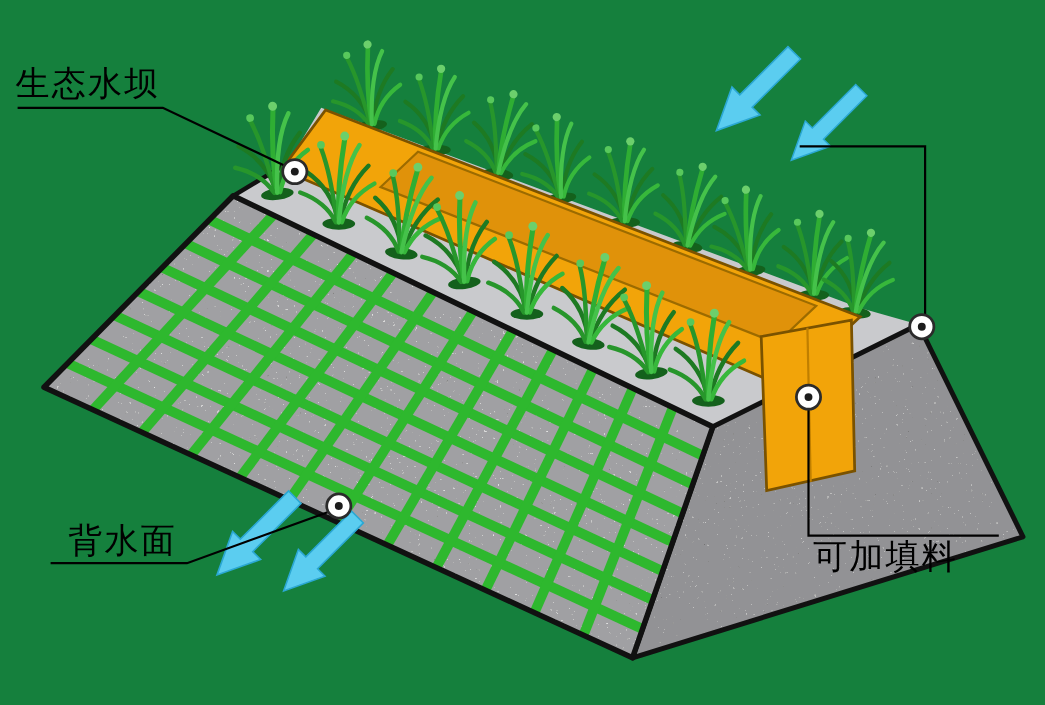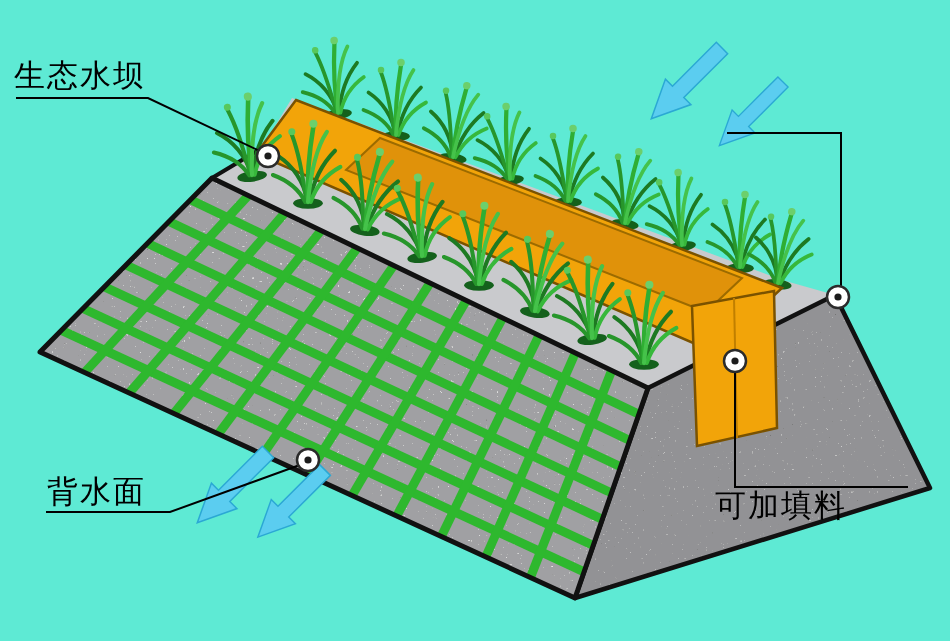--- a/index.html
+++ b/index.html
@@ -1,16 +1,16 @@
 <!DOCTYPE html>
 <html style="--orange: #f2a409; --orange-dark: #e0920a; --cyan: #5bcdf0;"><head>
 <meta charset="utf-8">
 <style>
   html,body{margin:0;padding:0;background:#fff;}
-  .stage{position:relative;width:950px;height:641px;background:#5eead4;overflow:hidden;
+  .stage{position:relative;width:950px;height:641px;background:#15803d;overflow:hidden;
          font-family:"Liberation Sans",sans-serif;}
   .stage > svg{position:absolute;left:0;top:0;display:block;}
   :root{
     --orange:#f2a409; --orange-dark:#e0920a; --cyan:#5bcdf0; --outline:#111111;
   }
   .orangeFill{fill:var(--orange);stroke:#7a5200;stroke-width:2.5;}
   .orangeInner{fill:var(--orange-dark);stroke:#9c6b00;stroke-width:2;}
   .cyan{fill:var(--cyan);stroke:#2ba8d4;stroke-width:1.5;}
   .lbl{position:absolute;color:#000;font-size:31px;font-weight:500;letter-spacing:2px;
        white-space:nowrap;line-height:1.05;}
@@ -152,16 +152,16 @@
           <circle r="3.6" fill="#1c1c1c"></circle>
     </g>
     <g transform="translate(735,361)">
       <circle r="11" fill="#fff" stroke="#2b2b2b" stroke-width="2.5"></circle>
           <circle r="3.6" fill="#1c1c1c"></circle>
     </g>
   </g>
 </svg>
 
 <div class="lbl" style="left:14px;top:60px">生态水坝</div>
-<div class="lbl" style="left:47px;top:476px">背水面</div>
-<div class="lbl" style="left:715px;top:490px">可加填料</div>
+<div class="lbl" style="left:62px;top:476px">背水面</div>
+<div class="lbl" style="left:739px;top:490px">可加填料</div>
 
 </div>
 
 </body></html>

